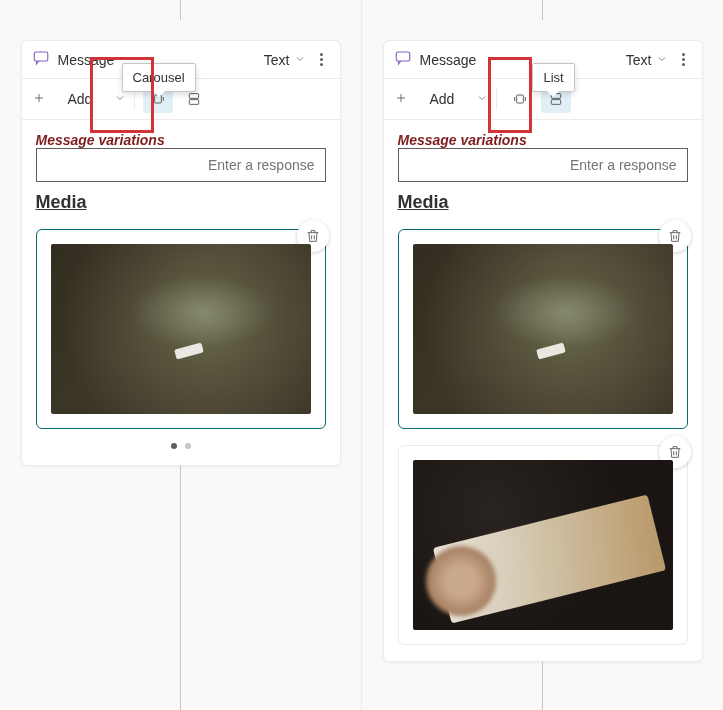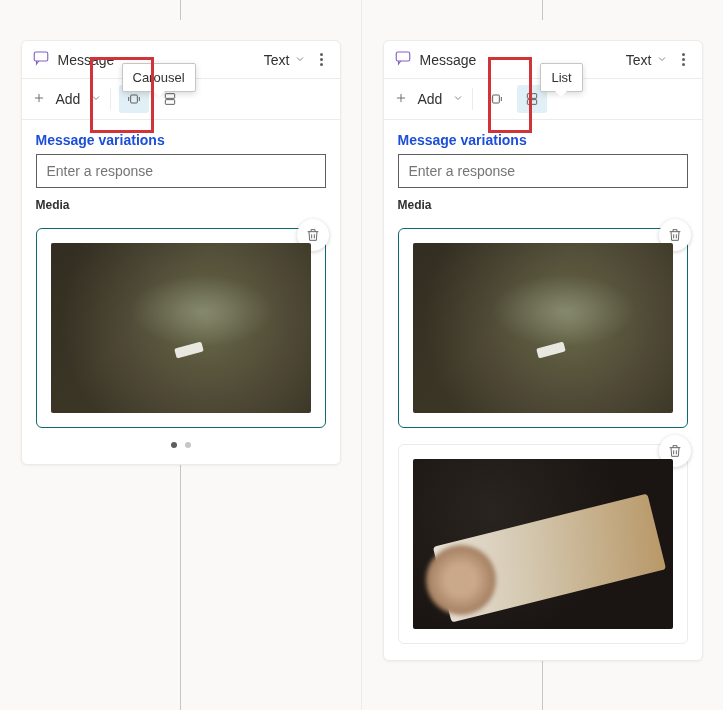--- a/index.html
+++ b/index.html
@@ -50,36 +50,36 @@
     display: flex; align-items: flex-start; gap: 4px;
     font-size: 14px; color: #323130; cursor: pointer;
   }
   .chev svg { width: 12px; height: 12px; stroke: #605e5c; fill:none; stroke-width:1.5;}
   .more-btn { width:16px; display:flex; flex-direction:column; align-items:center; gap:2px; cursor:pointer;}
   .more-btn span{width:3px;height:3px;background:#605e5c;border-radius:50%;}
   .toolbar {
     display:flex; align-items:center; padding:6px 10px; gap:6px;
     border-bottom:1px solid #edebe9;
   }
-  .add-btn { display:flex; align-items:center; gap:10px; color:#323130; font-size:14px; cursor:pointer;}
+  .add-btn { display:flex; align-items:center; gap:22px; color:#323130; font-size:14px; cursor:pointer;}
   .plus-icon svg{width:14px;height:14px;stroke:#605e5c;fill:none;stroke-width:1.5;}
   .divider{width:1px;height:22px;background:#edebe9;margin:0 2px;}
   .layout-btn{
     width:30px;height:28px;display:flex;align-items:center;justify-content:center;
     border-radius:3px;cursor:pointer;
   }
   .layout-btn svg{width:16px;height:16px;stroke:#605e5c;fill:none;stroke-width:1.5;}
   .layout-btn.hl{background:#e1f0f7;}
   .card-body{padding:12px 14px 16px;}
-  .sect-label{font-weight:600;font-size:14px;color:#1d4ed8;margin-bottom:6px;}
+  .sect-label{font-weight:600;font-size:14px;color:#7f1d1d;font-style:italic;}
   .input{
     width:100%;border:1px solid #605e5c;padding:8px 10px;font-size:14px;
-    color:#605e5c;background:#fff;outline:none;
-  }
-  .media-label{font-weight:600;font-size:12px;color:#323130;margin-top:10px;}
+    color:#605e5c;background:#fff;outline:none;text-align:right;
+  }
+  .media-label{font-weight:600;font-size:18px;color:#323130;margin-top:10px;text-decoration:underline;}
   .media-item{
     position:relative;margin-top:16px;border:1px solid #edebe9;border-radius:6px;
     padding:14px;
   }
   .media-item.selected{border:1.5px solid #0b6a6f;}
   .media-img{
     width:100%;height:170px;border-radius:2px;
   }
   .delete-btn{
     position:absolute;top:-10px;right:-4px;width:32px;height:32px;border-radius:50%;
@@ -218,21 +218,21 @@
     </div>
   </div>
 
   <div class="stem-below"></div>
 </div>
 
 <div class="col">
   <div class="stem"></div>
 
   <div class="card">
-    <div class="tooltip" style="top:22px;left:128px;padding-left:11px;">List</div>
+    <div class="tooltip" style="top:22px;left:120px;padding-left:11px;">List</div>
     <div class="callout" style="top:16px;left:104px;width:44px;height:76px;"></div>
 
     <div class="card-header">
       <span class="chat-icon">
         <svg viewBox="0 0 24 24">
             <rect x="3" y="4" width="18" height="12" rx="2"></rect>
             <path d="M9 16l-3 4v-4"></path>
           </svg>
       </span>
       <span class="title">Message</span>

